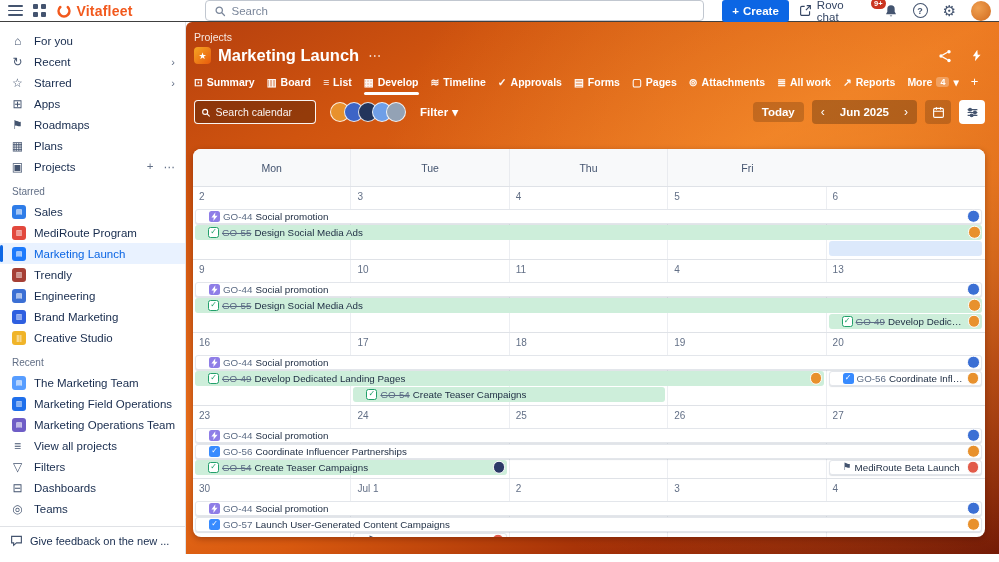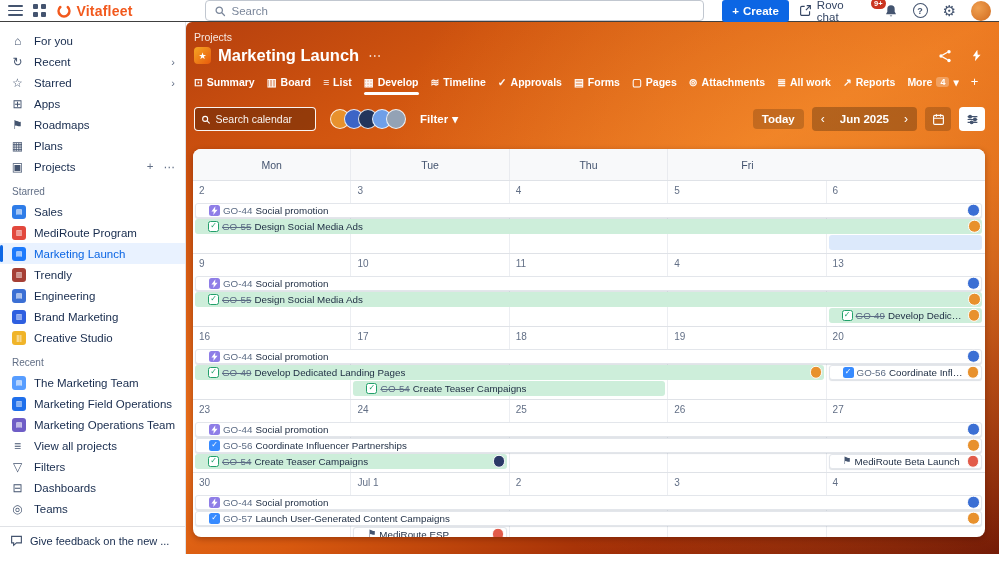--- a/index.html
+++ b/index.html
@@ -52,38 +52,38 @@
   .title-more{color:rgba(255,255,255,.95);margin-left:2px;cursor:pointer;font-size:13px}
   .title-actions{margin-left:auto;display:flex;gap:18px;color:#fff;align-items:center}
   .title-actions span{cursor:pointer;display:flex}
   .tabs{display:flex;align-items:center;gap:12px;margin:9px 14px 0 8px;color:#fff}
   .tab{display:flex;align-items:center;gap:4px;font-size:10.5px;font-weight:600;padding-bottom:7px;position:relative;white-space:nowrap;cursor:pointer}
   .tab .tg{font-size:10.5px;opacity:.95}
   .tab.active::after{content:'';position:absolute;left:0;right:0;bottom:0;height:2.5px;background:#fff;border-radius:2px}
   .tab-badge{background:rgba(255,255,255,.28);border-radius:3px;padding:0 4px;font-size:9px}
   .add-tab{color:#fff;font-size:13px;padding-bottom:7px;cursor:pointer}
   
-  .cal-toolbar{display:flex;align-items:center;margin:11px 14px 0 8px;gap:10px}
+  .cal-toolbar{display:flex;align-items:center;margin:4px 14px 0 8px;gap:10px}
   .cal-search{width:122px;height:24px;background:rgba(0,0,0,.28);border:1.5px solid rgba(255,255,255,.95);border-radius:4px;display:flex;align-items:center;gap:5px;padding:0 6px;color:#fff}
   .cal-search input{border:none;outline:none;background:transparent;color:#fff;font-size:10.5px;width:100%;font-family:inherit}
   .cal-search input::placeholder{color:rgba(255,255,255,.95)}
   .av-stack{display:flex;margin-left:4px}
   .av-stack .av{width:20px;height:20px;border-radius:50%;border:1.5px solid rgba(255,255,255,.85);margin-left:-6px;cursor:pointer}
   .av-stack .av:first-child{margin-left:0}
   .filter-btn{display:flex;align-items:center;gap:4px;color:#fff;font-size:11.5px;font-weight:600;margin-left:4px;cursor:pointer}
   .toolbar-right{margin-left:auto;display:flex;align-items:center;gap:8px}
   .today-btn{color:#fff;font-size:11.5px;font-weight:600;padding:4px 9px;border-radius:4px;background:rgba(0,0,0,.18);cursor:pointer;border:none;font-family:inherit}
   .month-nav{display:flex;align-items:center;background:rgba(0,0,0,.25);border-radius:4px;height:24px;color:#fff}
   .chevb{width:22px;text-align:center;font-size:12px;cursor:pointer}
   .month-label{font-size:11.5px;font-weight:600;padding:0 6px}
   .icon-btn{width:26px;height:24px;border-radius:4px;display:flex;align-items:center;justify-content:center;color:#fff;background:rgba(0,0,0,.18);cursor:pointer}
   .icon-btn.lightbg{background:#fff;color:#44546f}
   
   .cal-card{position:absolute;left:7px;right:14px;top:127px;bottom:17px;background:#fff;border-radius:8px;overflow:hidden;box-shadow:0 2px 6px rgba(60,10,0,.35)}
-  .day-head{display:grid;grid-template-columns:repeat(5,1fr);height:32px;border-bottom:1px solid #dfe2e7;background:#f8f9fa}
+  .day-head{display:grid;grid-template-columns:repeat(5,1fr);height:38px;border-bottom:1px solid #dfe2e7;background:#f8f9fa}
   .day-head .dh{display:flex;align-items:center;justify-content:center;font-size:10.5px;color:#44546f;border-right:1px solid #e9ebef}
   .day-head .dh:last-child{border-right:none}
   .week{position:relative;height:73px;border-bottom:1px solid #dfe2e7}
   .cells{position:absolute;inset:0;display:grid;grid-template-columns:repeat(5,1fr)}
   .cell{border-right:1px solid #eceef2;font-size:10px;color:#626f86;padding:4px 0 0 6px;cursor:pointer}
   .cell:last-child{border-right:none}
   .events{position:absolute;inset:0;pointer-events:none}
   .event{position:absolute;height:14.5px;border-radius:3px;display:flex;align-items:center;gap:3px;padding:0 13px;font-size:9.8px;cursor:pointer;pointer-events:auto}
   .event.plain{background:#fff;border:1px solid #e3e6eb;box-shadow:0 1px 1px rgba(23,43,77,.14)}
   .event.green{background:#cdeeda}

